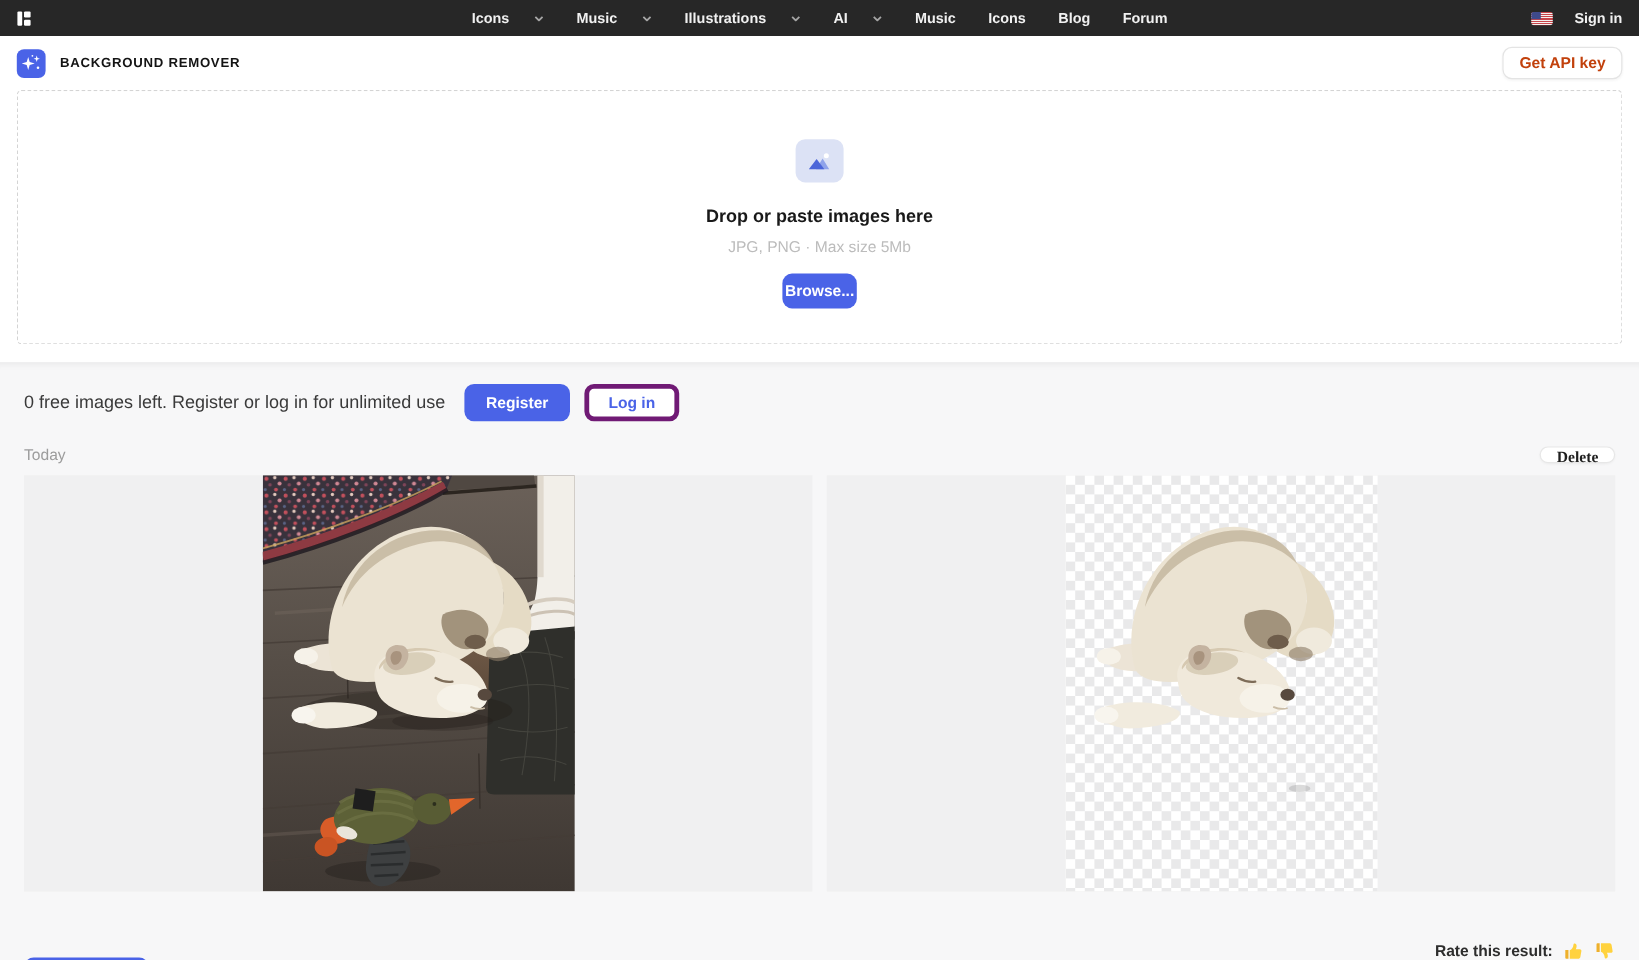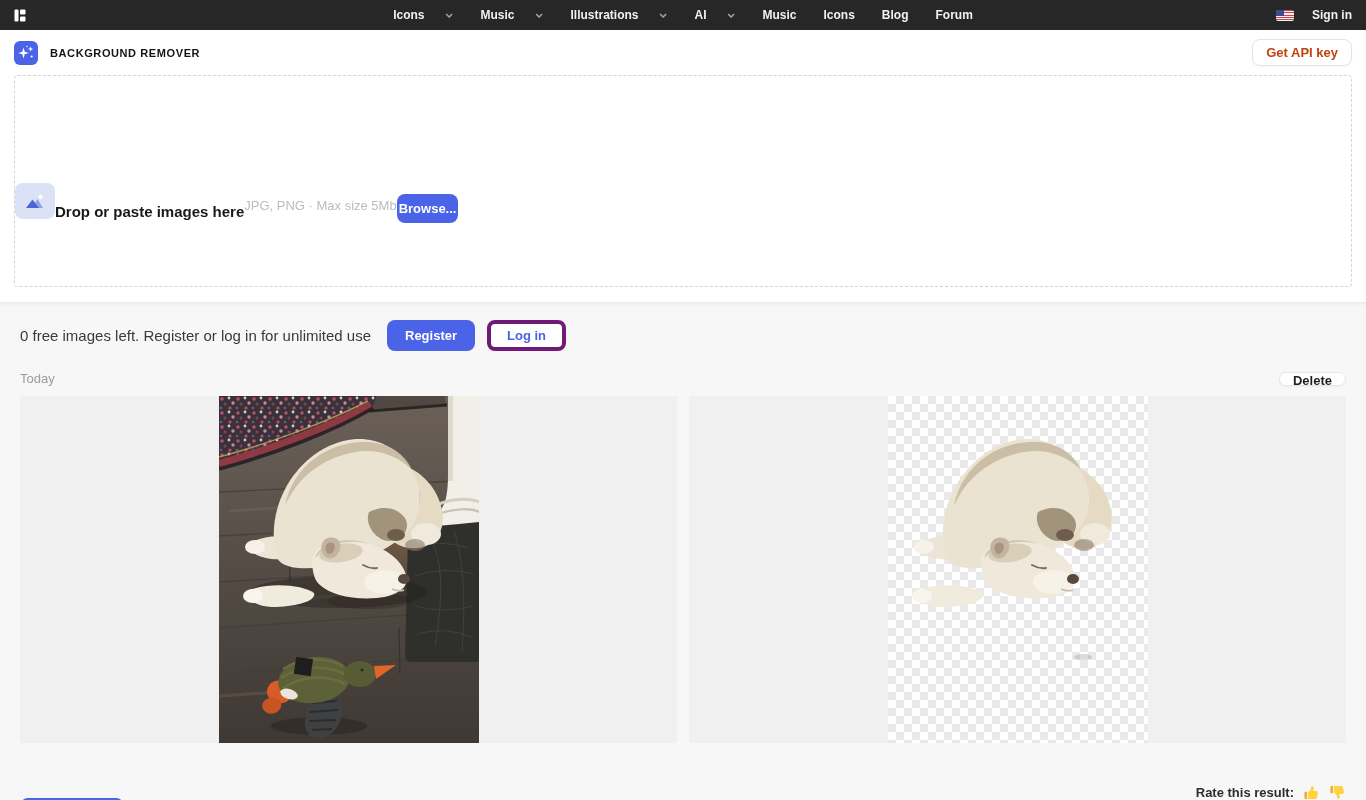--- a/index.html
+++ b/index.html
@@ -30,42 +30,42 @@
   .appheader { height:45px; display:flex; align-items:center; padding:0 14px; background:#fff; flex:none; }
   .brand-badge { width:24px; height:24px; border-radius:6px; background:#4a63e7;
     display:flex; align-items:center; justify-content:center; margin-right:12px; flex:none; }
   .app-title { font-size:11px; font-weight:800; letter-spacing:.6px; color:#141414; }
   .api-btn { margin-left:auto; height:27px; padding:0 13px; border-radius:8px;
     border:1px solid #e4e4e4; background:#fff; font-family:inherit; font-size:13px; font-weight:700; color:#c2410c;
     box-shadow:0 1px 2px rgba(0,0,0,.04); cursor:pointer; }
   
   .dropzone {
     margin:0 14px; height:212px; border:1px dashed #d4d4d4; border-radius:4px; flex:none;
-    display:flex; flex-direction:row; align-items:center; justify-content:flex-start; padding-top:40px;
+    display:flex; flex-direction:column; align-items:center; justify-content:flex-start; padding-top:40px;
   }
   .drop-icon { width:40px; height:36px; border-radius:8px; background:#dce2f5;
     display:flex; align-items:center; justify-content:center; }
   .drop-title { margin-top:20px; font-size:15px; font-weight:700; color:#191919; }
   .drop-hint { margin-top:9px; font-size:13px; color:#bcbcbc; }
   .btn-blue { border:none; border-radius:8px; background:#4a63e7; color:#fff;
     font-family:inherit; font-size:13px; font-weight:700; cursor:pointer; }
   .browse-btn { margin-top:15px; height:29px; padding:0 2px; }
   
   .lower { margin-top:15px; flex:1; background:#f7f7f8;
     box-shadow:inset 0 7px 7px -7px rgba(0,0,0,.09); padding:18px 20px 0 20px; }
   .banner-row { display:flex; align-items:center; }
   .banner-msg { font-size:15px; color:#3a3a3a; margin-right:16px; }
   .register-btn { height:31px; padding:0 18px; }
   .login-btn { margin-left:12px; height:31px; padding:0 16px; border-radius:8px;
     background:#fff; border:4px solid #701a75; color:#4a63e7;
     font-family:inherit; font-size:13px; font-weight:700; cursor:pointer; }
   .gallery-head { margin-top:14px; display:flex; align-items:center; justify-content:space-between; height:27px; }
   .date-label { font-size:13px; color:#9d9d9d; }
   .delete-btn { height:14px; padding:0 13px; border-radius:8px; border:1px solid #e7e7e7;
-    background:#fff; font-family:Liberation Sans, sans-serif; font-size:13px; font-weight:700; color:#1f1f1f;
+    background:#fff; font-family:Liberation Serif, serif; font-size:13px; font-weight:700; color:#1f1f1f;
     box-shadow:0 1px 2px rgba(0,0,0,.04); cursor:pointer; }
   .panels { margin-top:4px; display:flex; gap:12px; height:347px; }
   .panel { flex:1; background:#f0f0f1; display:flex; justify-content:center; overflow:hidden; }
   .photo-frame { width:260px; height:347px; flex:none; }
   .checker-frame { width:260px; height:347px; flex:none; background-color:#fff;
     background-image:conic-gradient(#e9e9ea 25%, transparent 0 50%, #e9e9ea 0 75%, transparent 0);
     background-size:16px 16px; }
   .actions-row { margin-top:13px; display:flex; align-items:center; justify-content:space-between; }
   .download-btn { height:31px; padding:0 21px;margin-top:42px; }
   .rate-group { display:flex; align-items:center; gap:9px; }

